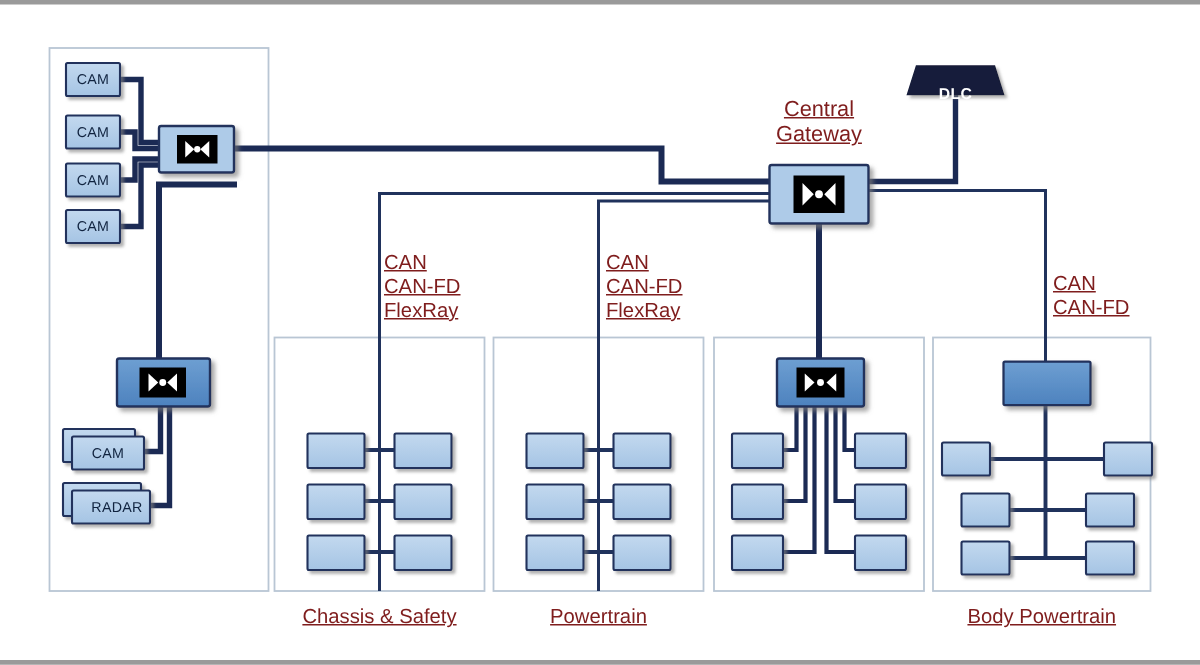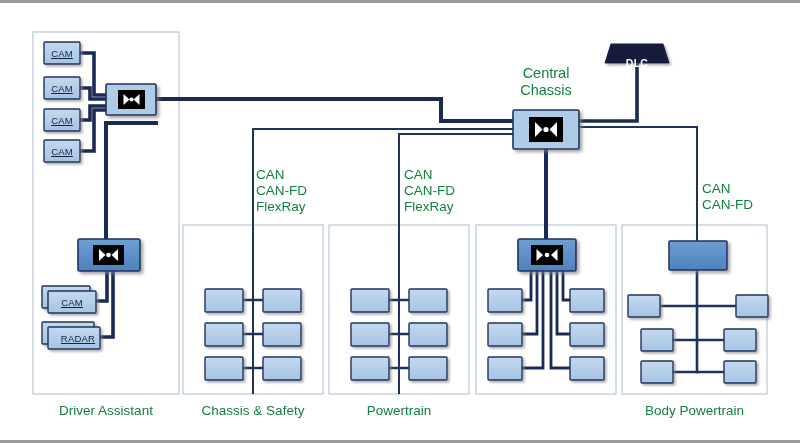--- a/index.html
+++ b/index.html
@@ -2,28 +2,28 @@
 <html><head>
 <meta charset="utf-8">
 <style>
   html,body{margin:0;padding:0;background:#8c8c8c;}
   body{font-family:"Liberation Sans", sans-serif;}
   #page{
     position:relative;width:800px;height:443px;background:#ffffff;overflow:hidden;
     box-sizing:border-box;border-top:3px solid #9a9a9a;border-bottom:3px solid #9a9a9a;
   }
   #svgroot{position:absolute;left:0;top:0;width:800px;height:443px;}
-  .lbl{position:absolute;color:#15803d;white-space:pre;line-height:1.18;}
+  .lbl{position:absolute;color:#7f1d1d;white-space:pre;line-height:1.18;text-decoration:underline;}
   .grouplabel{font-size:13.5px;text-align:center;}
   .protolabel{font-size:13.5px;}
   .gwlabel{font-size:14.5px;text-align:center;line-height:1.2;}
   .boxtext{
     position:absolute;font-size:9.5px;color:#10233f;
     display:flex;align-items:center;justify-content:center;
-    pointer-events:none;letter-spacing:.2px;text-decoration:underline;
+    pointer-events:none;letter-spacing:.2px;
   }
   .dlctext{
     position:absolute;font-size:10.5px;font-weight:bold;color:#ffffff;
     display:flex;align-items:center;justify-content:center;letter-spacing:.3px;
   }
 </style>
 </head>
 <body>
 
 <div id="page">
@@ -274,26 +274,25 @@
   <div class="boxtext" style="left:44px;top:39px;width:36px;height:22px;">CAM</div>
   <div class="boxtext" style="left:44px;top:74px;width:36px;height:22px;">CAM</div>
   <div class="boxtext" style="left:44px;top:106px;width:36px;height:22px;">CAM</div>
   <div class="boxtext" style="left:44px;top:137px;width:36px;height:22px;">CAM</div>
 
   <div class="boxtext" style="left:48px;top:288px;width:48px;height:22px;">CAM</div>
   <div class="boxtext" style="left:48px;top:324px;width:60px;height:22px;">RADAR</div>
 
   <div class="dlctext" style="left:605px;top:41px;width:64px;height:37px;">DLC</div>
 
-  <div class="lbl gwlabel" style="left:496px;top:62px;width:100px;"><span>Central</span><br><span>Chassis</span></div>
+  <div class="lbl gwlabel" style="left:496px;top:62px;width:100px;"><span>Central</span><br><span>Gateway</span></div>
 
   <div class="lbl protolabel" style="left:256px;top:164px;"><span>CAN</span><br><span>CAN-FD</span><br><span>FlexRay</span></div>
 
   <div class="lbl protolabel" style="left:404px;top:164px;"><span>CAN</span><br><span>CAN-FD</span><br><span>FlexRay</span></div>
 
   <div class="lbl protolabel" style="left:702px;top:178px;"><span>CAN</span><br><span>CAN-FD</span></div>
 
-  <div class="lbl grouplabel" style="left:33px;top:400px;width:146px;">Driver Assistant</div>
   <div class="lbl grouplabel" style="left:329px;top:400px;width:140px;">Powertrain</div>
   <div class="lbl grouplabel" style="left:183px;top:400px;width:140px;">Chassis &amp; Safety</div>
   <div class="lbl grouplabel" style="left:620px;top:400px;width:149px;">Body Powertrain</div>
 
 </div>
 
 </body></html>

